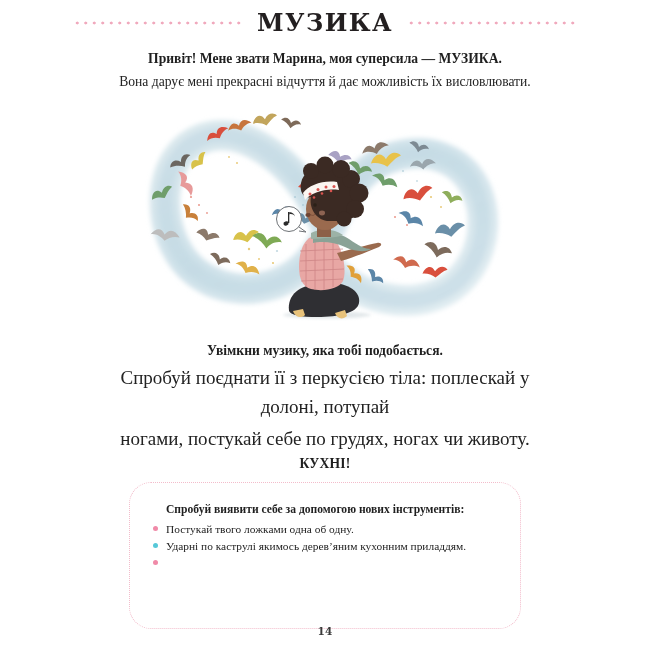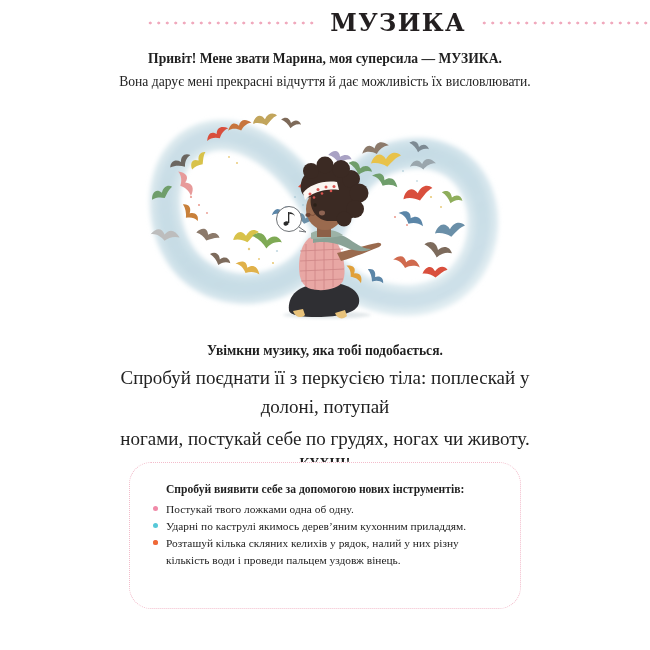--- a/index.html
+++ b/index.html
@@ -21,21 +21,21 @@
     width: 650px;
     height: 650px;
     position: relative;
     box-sizing: border-box;
   }
 
   
   .header {
     display: flex;
     align-items: center;
-    justify-content: flex-end;
+    justify-content: center;
     gap: 14px;
     padding-top: 11px;
     height: 34px;
     box-sizing: border-box;
   }
   .dot-rule {
     flex: 0 0 auto;
     height: 4px;
     width: 170px;
     background-image: radial-gradient(circle, #f0a9bd 1.4px, rgba(0,0,0,0) 1.6px);
@@ -121,21 +121,21 @@
     line-height: 1.35;
     margin: 2px 0 0 0;
     color: #1f1f1f;
     letter-spacing: .2px;
   }
 
   
   .activity-box {
     position: absolute;
     left: 129px;
-    top: 462px;
+    top: 482px;
     width: 392px;
     height: 147px;
     box-sizing: border-box;
     border: 1.6px dotted #f3bccb;
     border-radius: 22px;
     padding: 19px 22px 14px 22px;
     background: #ffffff;
   }
   .activity-title {
     font-weight: 700;
@@ -398,21 +398,18 @@
         <span class="bullet" style="background: rgb(240, 138, 168);"></span>
         <span>Постукай твого ложками одна об одну.</span>
       </li>
       <li>
         <span class="bullet" style="background: rgb(86, 200, 216);"></span>
         <span>Ударні по каструлі якимось дерев’яним кухонним приладдям.</span>
       </li>
       <li>
         <span class="bullet" style="background: rgb(240, 138, 168);"></span>
       </li>
-      <li>
-        <span class="bullet" style="background: rgb(239, 106, 52);"></span>
-        <span>Розташуй кілька скляних келихів у рядок, налий у них різну кількість води і проведи пальцем уздовж вінець.</span>
-      </li>
     </ul>
   </div>
 
+  <div class="folio">14</div>
 
 </div>
 
 </body></html>

